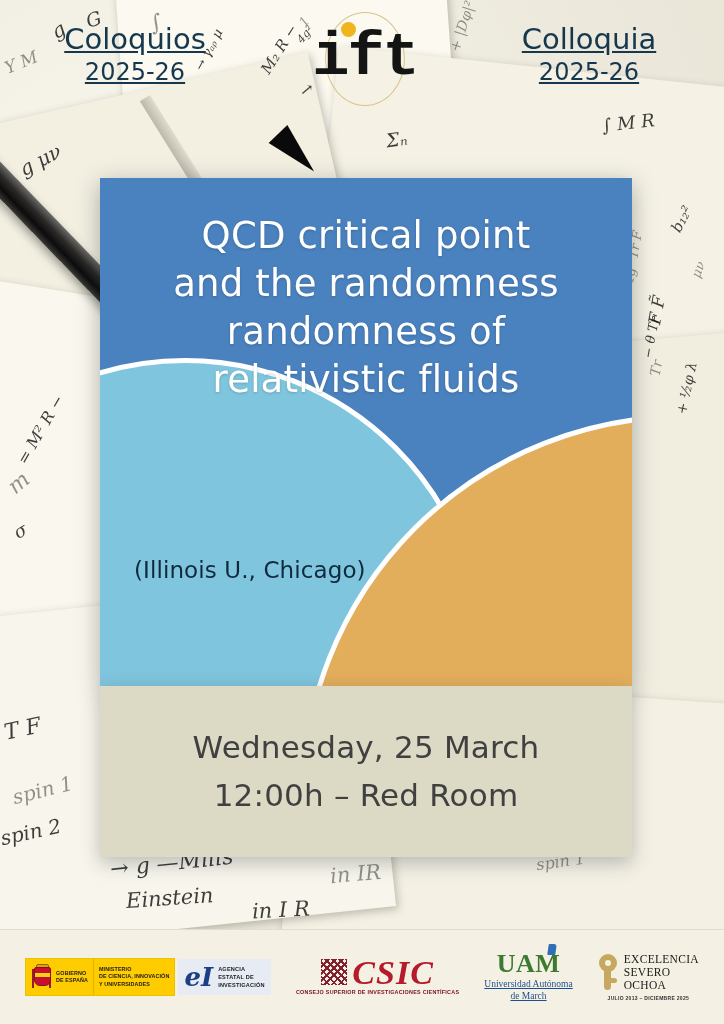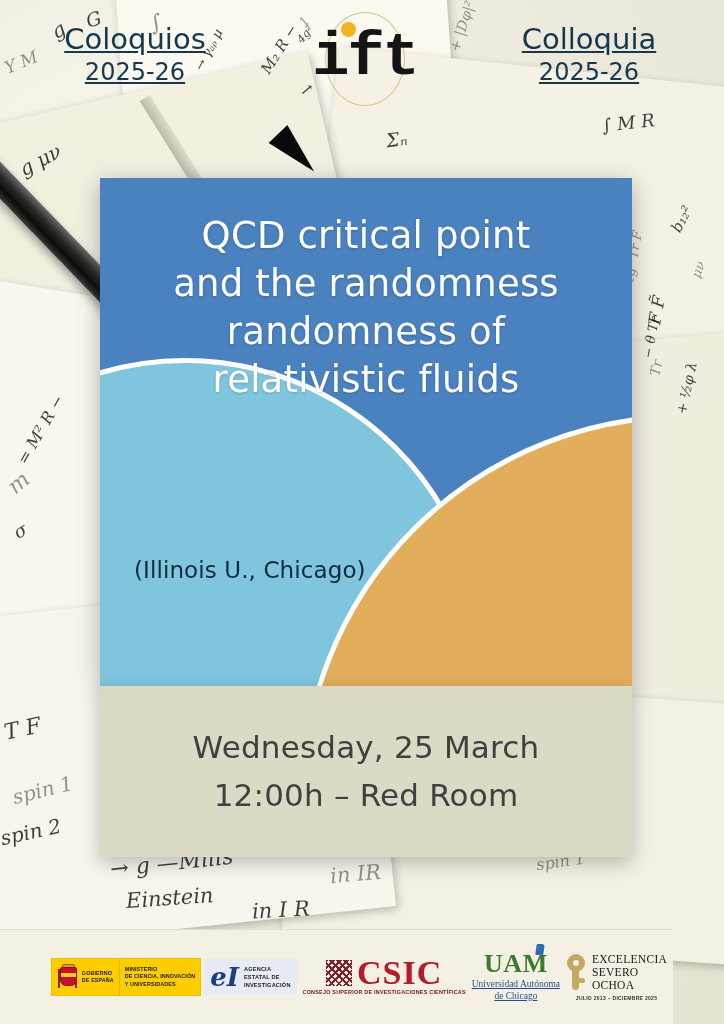--- a/index.html
+++ b/index.html
@@ -119,23 +119,23 @@
     font-size:62px;font-weight:700;color:#141414;letter-spacing:-2px;
     line-height:1;
   }
   .logo .dot{
     position:absolute;left:19px;top:14px;width:15px;height:15px;
     border-radius:50%;background:#f0b41e;
   }
 
   
   .footer{
-    position:absolute;left:0;bottom:0;width:628px;height:94px;
+    position:absolute;left:0;bottom:0;width:724px;height:94px;
     background:#f4f1e4;border-top:1px solid #e2ddcb;
-    display:flex;align-items:center;justify-content:space-evenly;padding-left:45px;
+    display:flex;align-items:center;justify-content:space-evenly;
   }
   .fl{display:flex;align-items:center;}
 
   
   .gob{display:flex;height:36px;border:1px solid #e8c400;}
   .gob .cell{background:#ffcc00;display:flex;align-items:center;padding:0 5px;height:100%;}
   .gob .cell+.cell{border-left:1px solid #e0b400;}
   .coa{width:21px;height:26px;margin-right:4px;position:relative;flex:0 0 auto;}
   .coa .shield{
     position:absolute;left:3px;top:3px;width:15px;height:17px;
@@ -153,21 +153,21 @@
   
   .aei{display:flex;align-items:center;background:#e7ecf4;height:36px;padding:0 6px;margin-left:3px;}
   .aei .mono{
     font-family:"DejaVu Serif", serif;font-size:26px;color:#1b3f86;
     font-style:italic;font-weight:700;margin-right:5px;line-height:1;
   }
   .aei .txt{font-family:"Liberation Sans", sans-serif;font-size:5.6px;color:#1a1a1a;line-height:1.45;font-weight:700;letter-spacing:.2px;}
 
   
   .csic{display:flex;flex-direction:column;align-items:center;}
-  .csic .row{display:flex;align-items:flex-end;}
+  .csic .row{display:flex;align-items:flex-start;font-style:italic;}
   .csic .mark{
     width:26px;height:26px;margin-right:5px;margin-bottom:1px;
     background:
       repeating-linear-gradient(45deg,#7a0f1e 0 2px,transparent 2px 5px),
       repeating-linear-gradient(-45deg,#7a0f1e 0 2px,transparent 2px 5px);
     opacity:.92;
   }
   .csic .word{font-family:"Liberation Serif", serif;font-size:34px;font-weight:700;color:#b51b2b;line-height:.85;letter-spacing:1px;}
   .csic .sub{font-family:"Liberation Sans", sans-serif;font-size:5.4px;color:#7a0f1e;letter-spacing:.25px;margin-top:2px;font-weight:700;}
 
@@ -321,21 +321,21 @@
       <div class="sub">CONSEJO SUPERIOR DE INVESTIGACIONES CIENTÍFICAS</div>
     </div>
 
     <div class="uam">
       <div class="word">
         <span>UAM</span>
         <span class="flag"></span>
       </div>
       <div class="sub" id="uam-sub">
           <span style="display: block;">Universidad Autónoma</span>
-          <span style="display: block;">de Chicago</span>
+          <span style="display: block;">de March</span>
         </div>
     </div>
 
     <div class="so">
       <div class="row">
         <div class="key">
           <div class="head"></div>
             <div class="hole"></div>
             <div class="stem"></div>
             <div class="tooth"></div>

